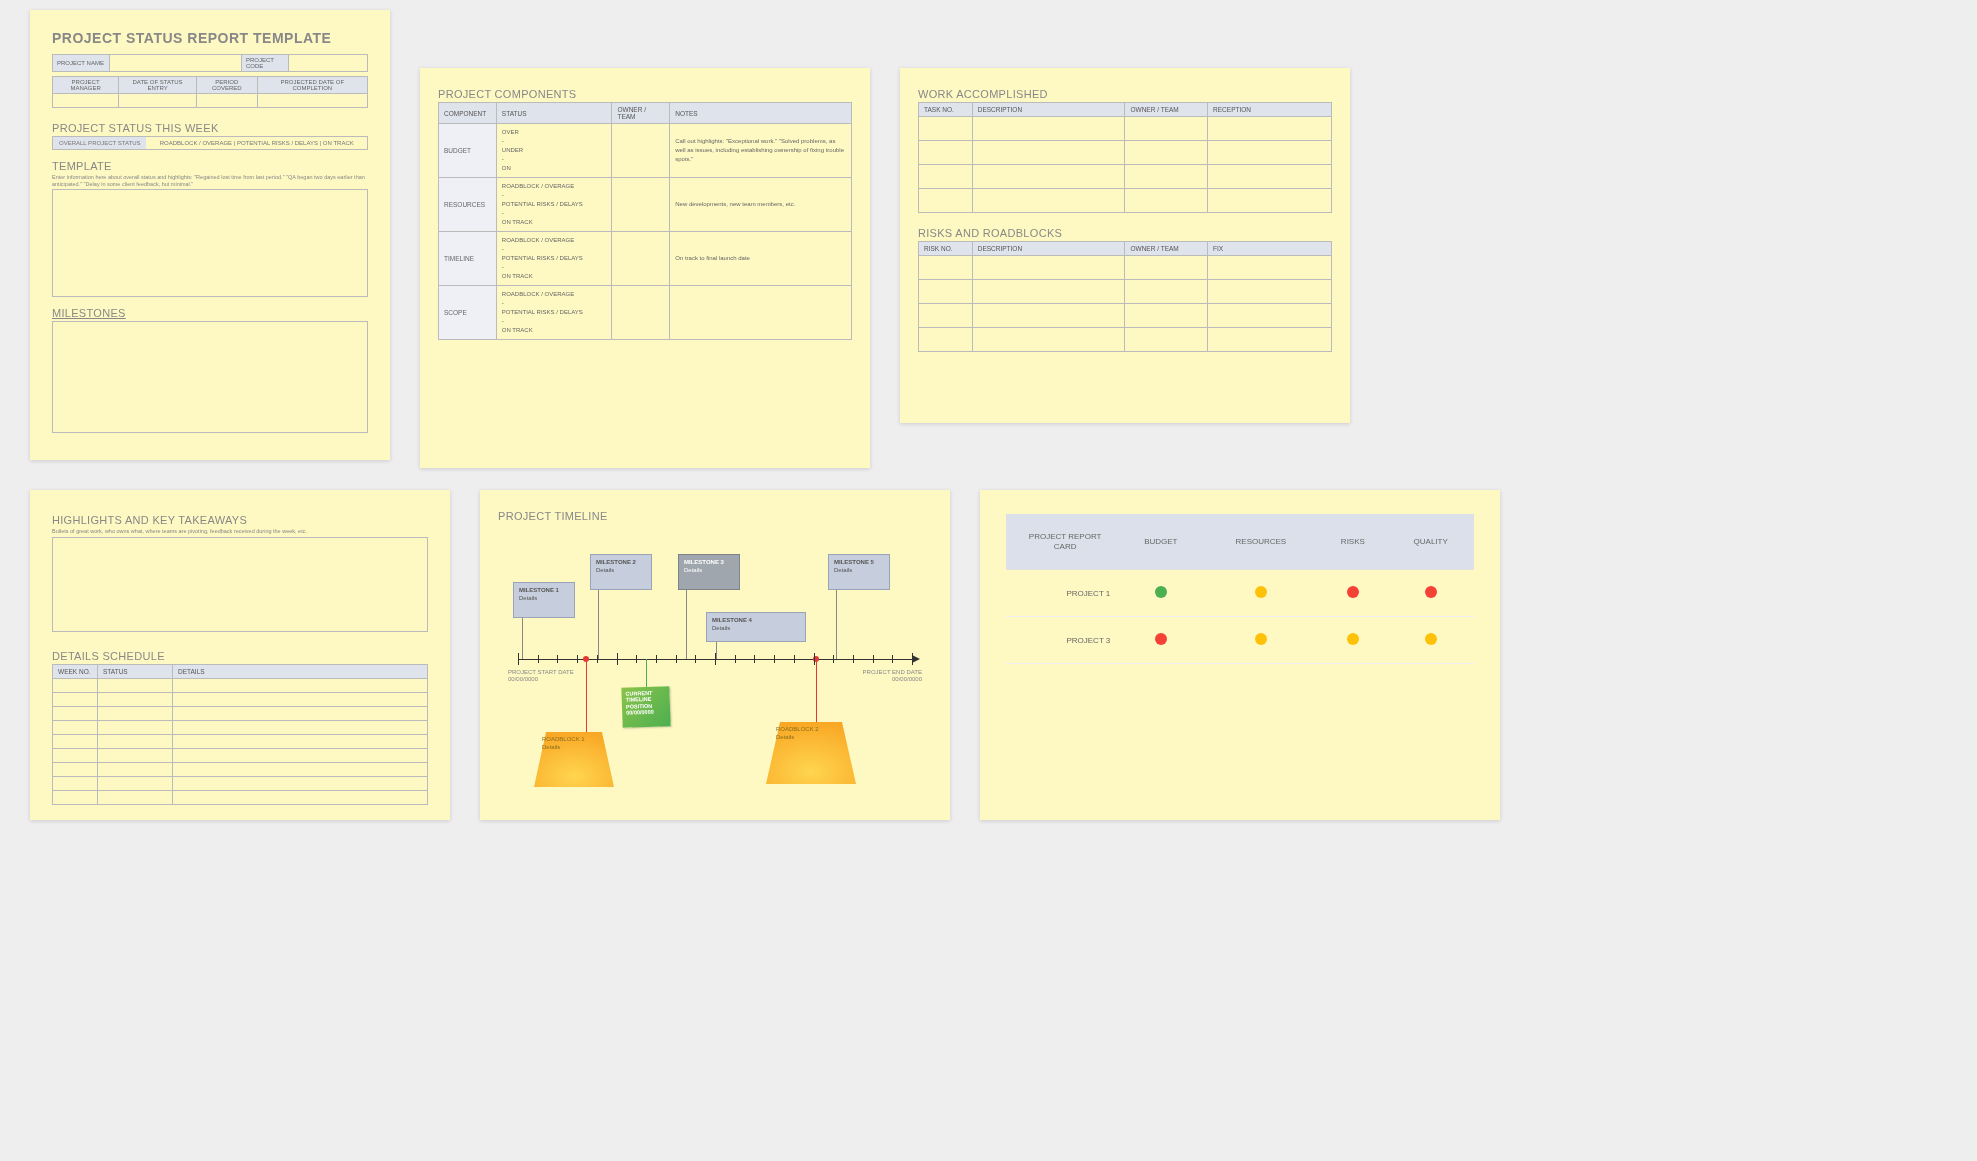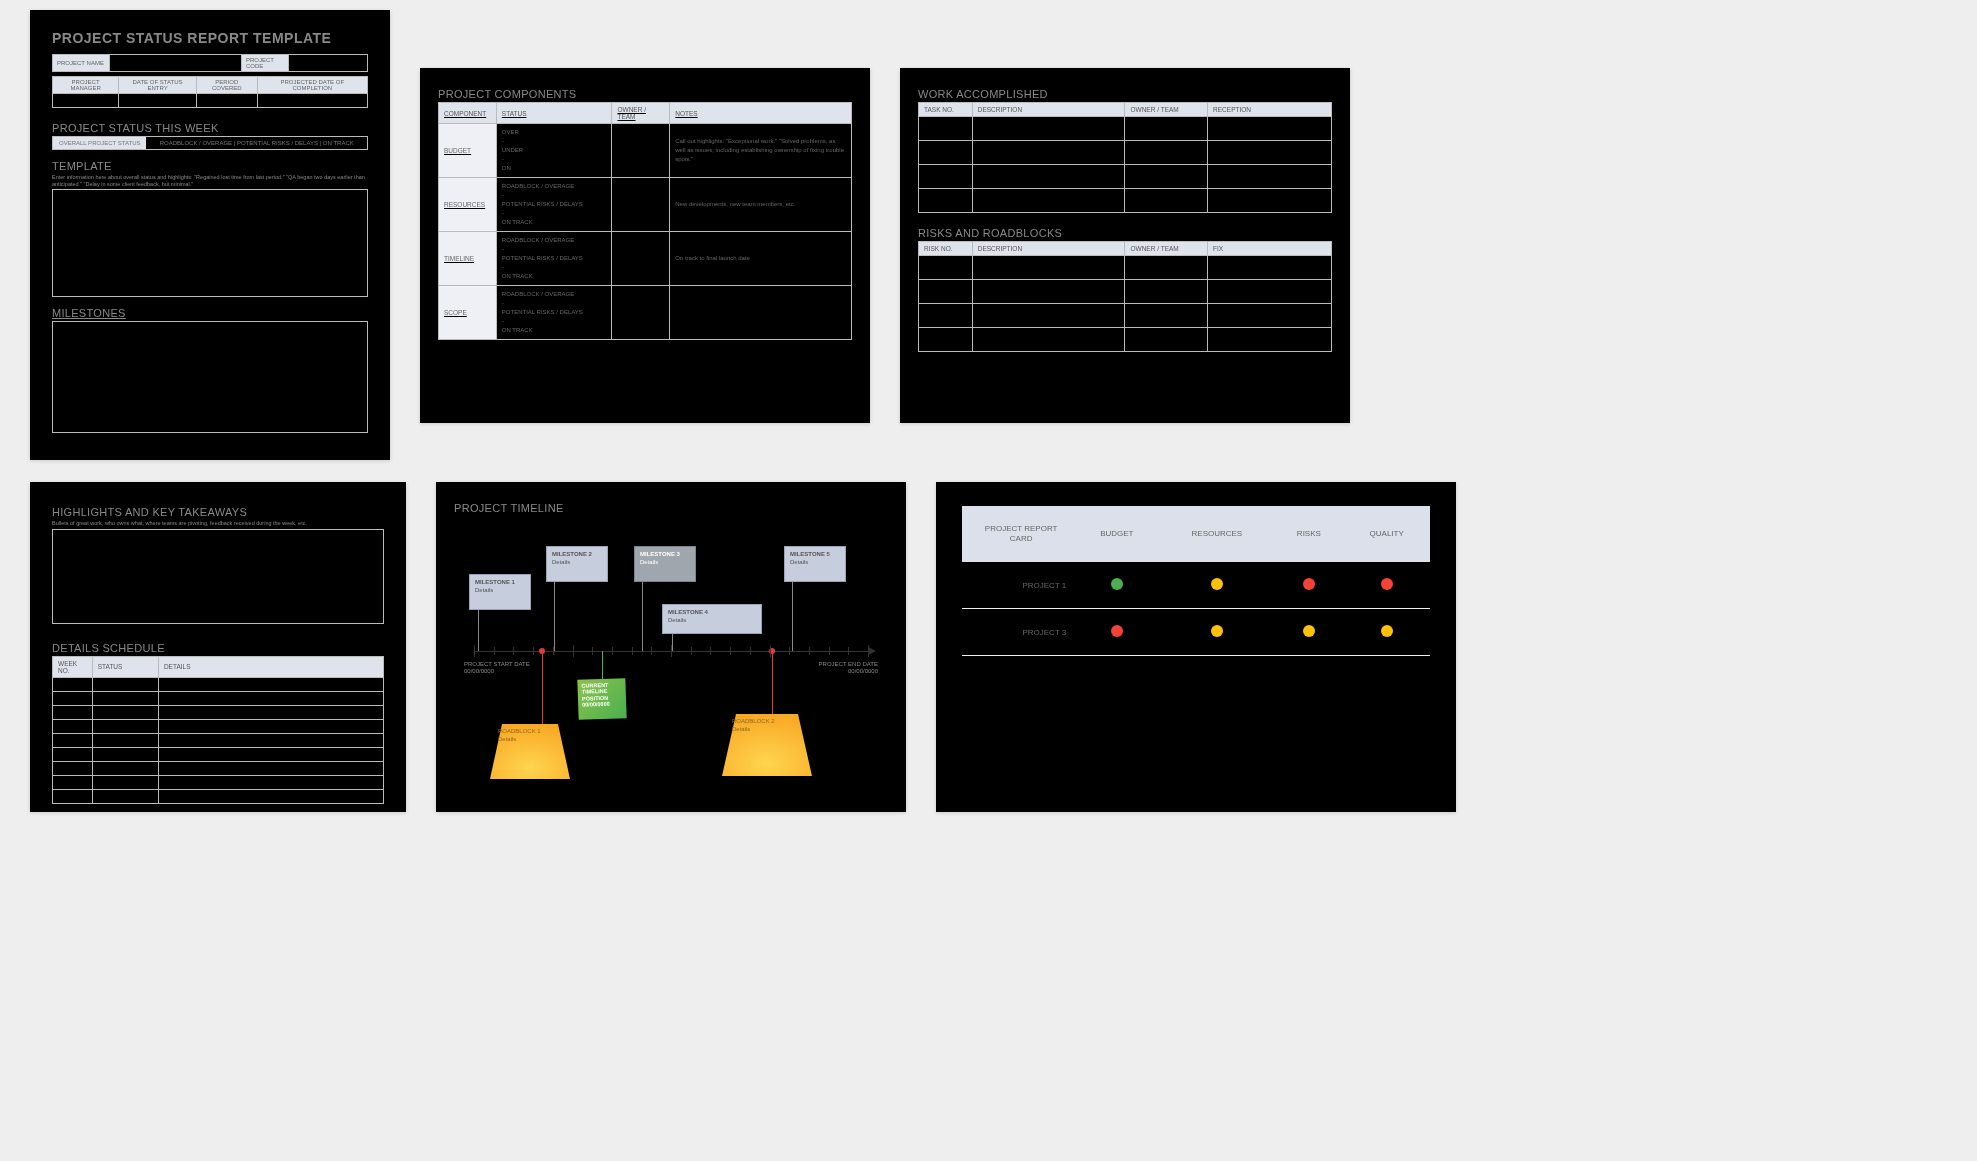--- a/index.html
+++ b/index.html
@@ -15,21 +15,21 @@
     padding: 18px 20px;
     position: relative;
   }
   
 </style>
 <style>
   
   * { box-sizing: border-box; margin:0; padding:0; }
   body { background:#eeeeee; font-family: Arial, sans-serif; width:1977px; padding:10px 30px 30px 30px;}
   .row { display:flex; gap:30px; margin-bottom:22px; align-items:flex-start;}
-  .card { background:#000000; box-shadow:0 1px 4px rgba(0,0,0,0.15); }
+  .card { background:#fef9c3; box-shadow:0 1px 4px rgba(0,0,0,0.15); }
   h1.title { font-size:14px; font-weight:bold; color:#888; letter-spacing:0.5px; margin-bottom:8px;}
   h2.sec { font-size:11px; font-weight:normal; color:#888; letter-spacing:0.3px; margin:6px 0 2px 0;}
   .tinier { font-size:5.5px; color:#888; line-height:1.2;}
   table { border-collapse:collapse; width:100%; }
   table.hdr td, table.hdr th { border:1px solid #bbb; font-size:6px; color:#666; text-align:center; padding:2px 3px; }
   table.hdr th { background:#dfe3ec; font-weight:normal;}
   .statusbar { display:flex; border:1px solid #bbb; font-size:6px; color:#777; }
   .statusbar > div { padding:3px 6px; }
   .statusbar .lab { background:#dfe3ec; flex:0 0 auto;}
   .statusbar .opts { flex:1; text-align:center;}
@@ -110,21 +110,21 @@
     </div>
 
     <h2 class="sec" style="margin-top:10px;">TEMPLATE</h2>
     <div class="tinier">Enter information here about overall status and highlights: "Regained lost time from last period." "QA began two days earlier than anticipated." "Delay in some client feedback, but minimal."</div>
     <div class="box" style="height:108px; margin-top:2px;"></div>
 
     <h2 class="sec" style="margin-top:10px;text-decoration:underline;">MILESTONES</h2>
     <div class="box" style="height:112px; margin-top:2px;"></div>
   </div>
 
-  <div class="card" id="c2" style="width:450px; height:355px; margin-top:58px; padding:14px 18px;text-decoration:underline;">
+  <div class="card" id="c2" style="width:450px; height:400px; margin-top:58px; padding:14px 18px;">
     <h2 class="sec">PROJECT COMPONENTS</h2>
     <table class="comp">
       <thead>
           <tr>
         <th style="width:14%;">COMPONENT</th>
         <th style="width:28%;">STATUS</th>
         <th style="width:14%;">OWNER / TEAM</th>
         <th>NOTES</th>
       </tr>
         </thead>
@@ -248,21 +248,21 @@
             <td></td>
           </tr>
       </tbody>
     </table>
   </div>
 
 </div>
 
 <div class="row">
 
-  <div class="card" id="c4" style="width:376px; height:330px; padding:18px 22px;">
+  <div class="card" id="c4" style="width:420px; height:330px; padding:18px 22px;">
     <h2 class="sec">HIGHLIGHTS AND KEY TAKEAWAYS</h2>
     <div class="tinier">Bullets of great work, who owns what, where teams are pivoting, feedback received during the week, etc.</div>
     <div class="box" style="height:95px; margin-top:2px;"></div>
 
     <h2 class="sec" style="margin-top:18px;">DETAILS SCHEDULE</h2>
     <table class="sched">
       <thead>
           <tr>
         <th style="width:12%;">WEEK NO.</th>
         <th style="width:20%;">STATUS</th>

